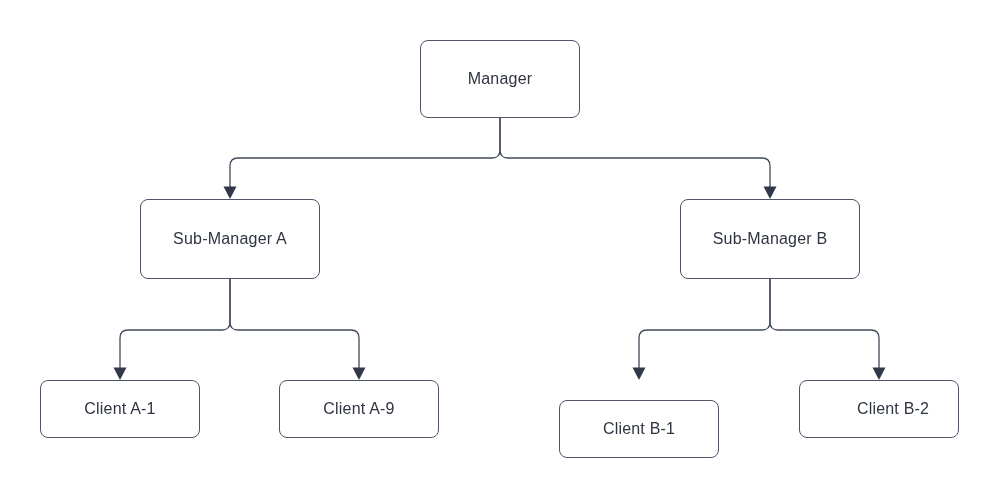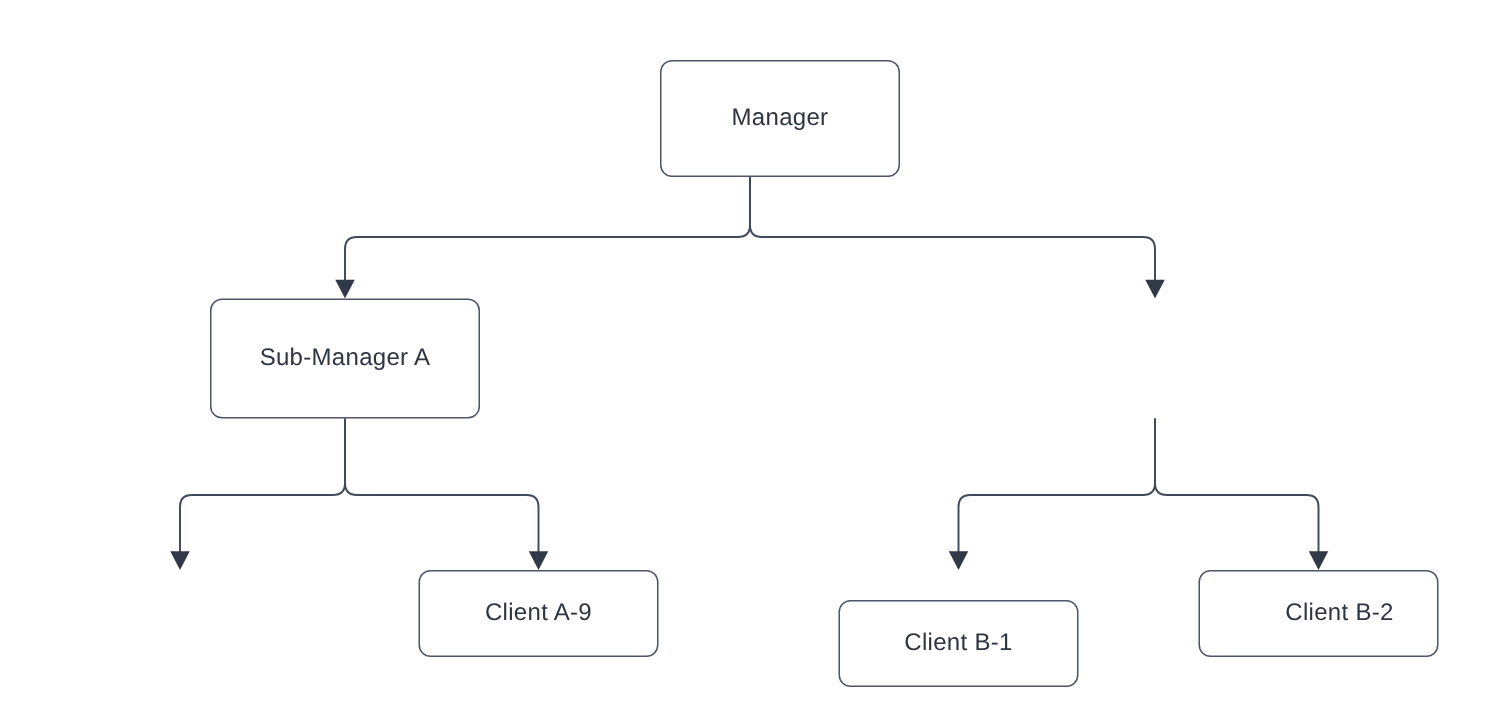--- a/index.html
+++ b/index.html
@@ -28,21 +28,21 @@
     border: 1.5px solid var(--node-border, #4d5566);
     border-radius: 8px;
     display: flex;
     align-items: center;
     justify-content: center;
     font-size: 16px;
     color: var(--text, #2e3440);
     letter-spacing: 0.2px;
   }
   .node span { white-space: nowrap; }
-  .n-manager   { left: 420px; top: 40px;  width: 160px; height: 78px; margin-left: 20px; }
+  .n-manager   { left: 420px; top: 40px;  width: 160px; height: 78px; }
   .n-sub-a     { left: 140px; top: 199px; width: 180px; height: 80px; }
   .n-sub-b     { left: 680px; top: 199px; width: 180px; height: 80px; }
   .n-client-a1 { left: 40px;  top: 380px; width: 160px; height: 58px; }
   .n-client-a2 { left: 279px; top: 380px; width: 160px; height: 58px; }
   .n-client-b1 { left: 559px; top: 380px; width: 160px; height: 58px; margin-top: 20px; }
   .n-client-b2 { left: 799px; top: 380px; width: 160px; height: 58px; padding-left: 28px; }
 </style>
 </head>
 <body>
 
@@ -69,21 +69,27 @@
   </svg>
 
   <div class="node n-manager">
     <span>Manager</span>
   </div>
 
   <div class="node n-sub-a">
     <span>Sub-Manager A</span>
   </div>
 
+  <div class="node n-sub-b">
+    <span>Sub-Manager B</span>
+  </div>
 
+  <div class="node n-client-a1">
+    <span>Client A-1</span>
+  </div>
 
   <div class="node n-client-a2">
     <span>Client A-9</span>
   </div>
 
   <div class="node n-client-b1">
     <span>Client B-1</span>
   </div>
 
   <div class="node n-client-b2">

